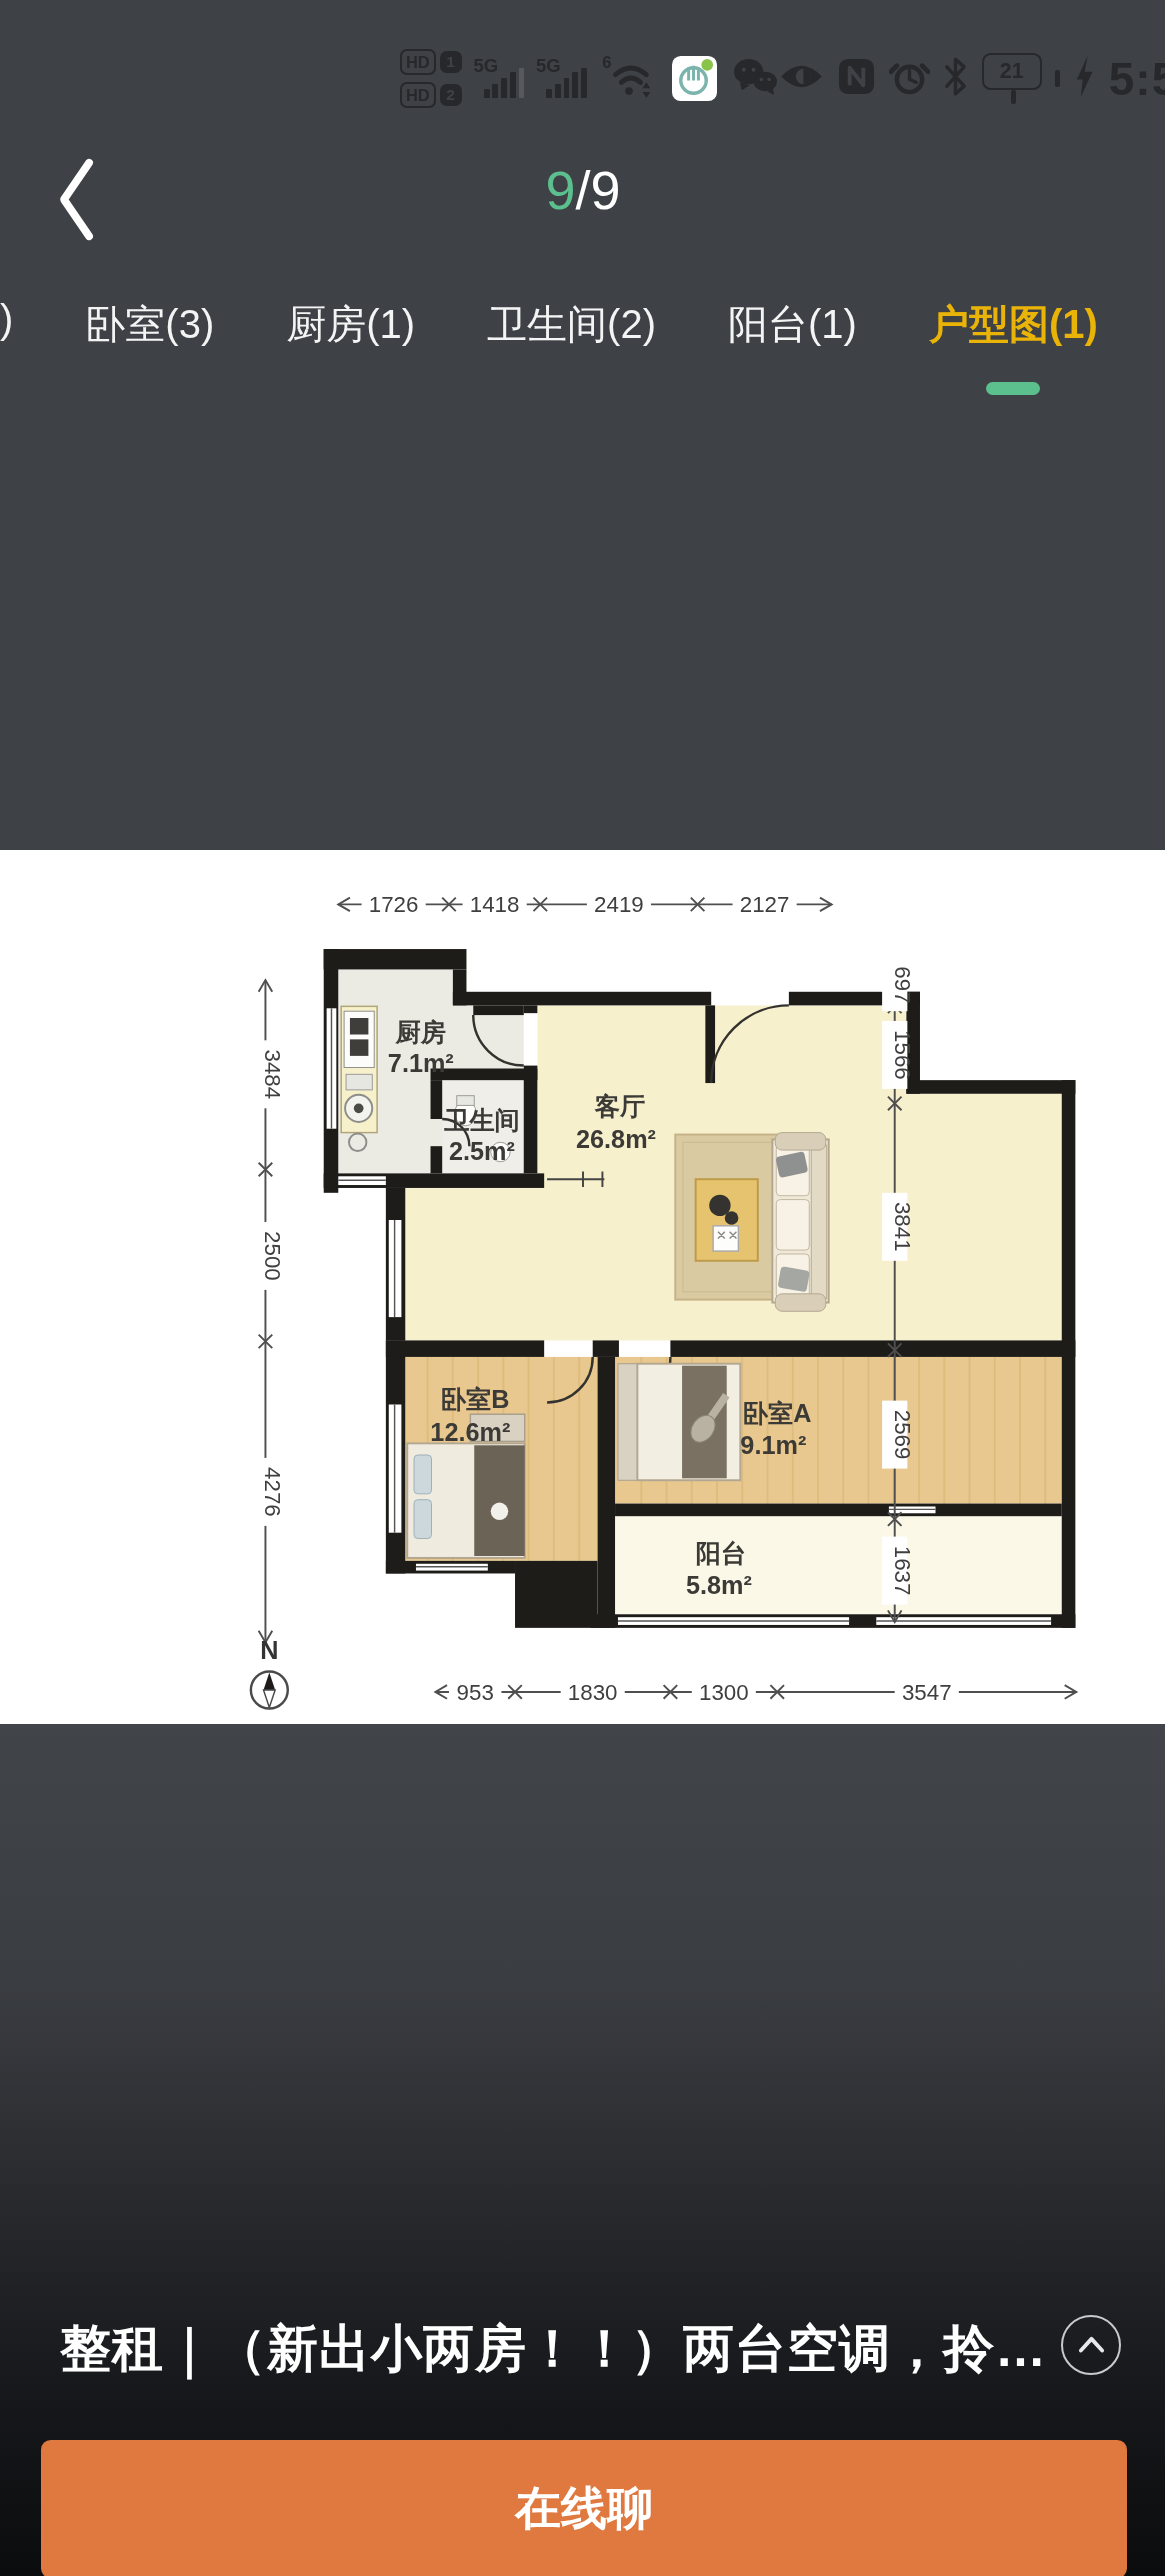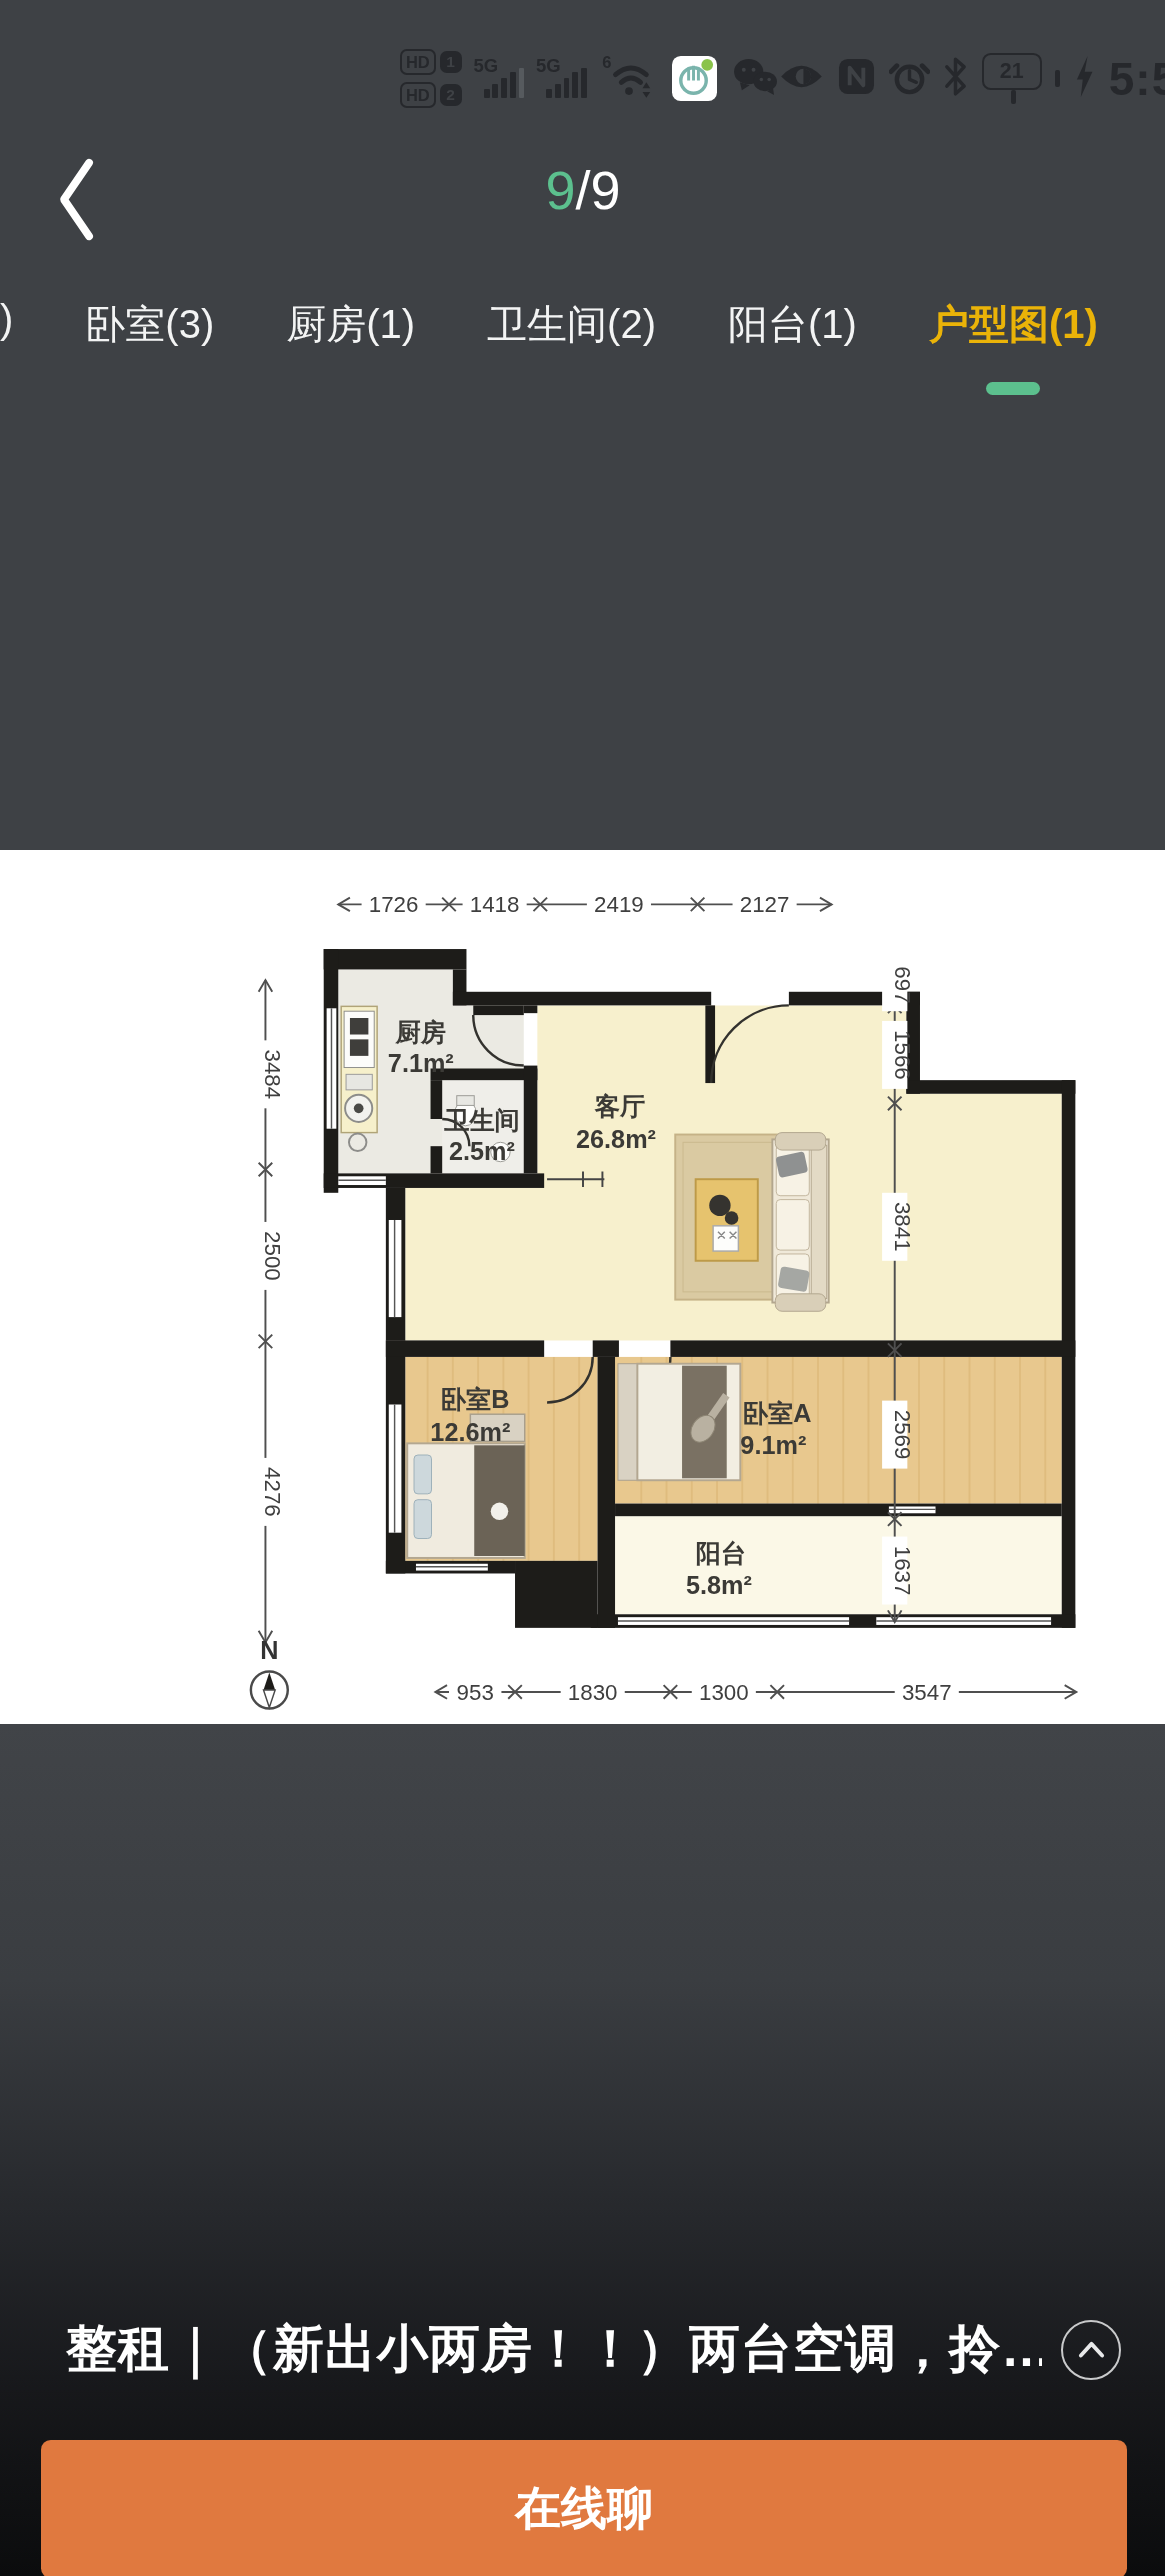--- a/index.html
+++ b/index.html
@@ -52,22 +52,22 @@
   .plan{position:absolute;top:850px;left:0;width:1166px;height:874px;background:#fff;}
   .plan svg{display:block;}
   svg text{font-family:"Liberation Sans",sans-serif;}
   .dimtxt{fill:#3f3f3f;font-size:23px;}
   .roomname{fill:#3b3a36;font-size:26px;font-weight:bold;}
   .roomarea{fill:#3b3a36;font-size:26px;font-weight:bold;}
 
   
   .lower{position:absolute;top:1724px;left:0;right:0;bottom:0;
          background:linear-gradient(180deg,#414448 0%,#3a3d41 30%,#26282c 58%,#17181b 78%,#0b0c0d 100%);}
-  .listing{position:absolute;top:591px;left:60px;right:45px;display:flex;align-items:center;
-           justify-content:space-between;margin-left:6px;}
+  .listing{position:absolute;top:591px;left:60px;right:45px;display:flex;
+           justify-content:space-between;}
   .listing-title{color:#fff;font-size:51px;font-weight:bold;letter-spacing:1px;white-space:nowrap;
                  overflow:hidden;}
   .collapse{width:60px;height:60px;border-radius:50%;border:2.9px solid #c9cacb;background:none;
             display:flex;align-items:center;justify-content:center;flex:none;margin-left:19.4px;
             cursor:pointer;}
   .actions{position:absolute;top:693px;left:41px;right:39px;display:flex;gap:17.5px;margin-top:23px;}
   .btn{flex:1;height:138px;border:none;border-radius:9.7px;color:#fff;font-size:46px;
        font-weight:bold;font-family:inherit;display:flex;align-items:center;justify-content:center;
        cursor:pointer;}
   .btn-chat{background:#e0793f;}

